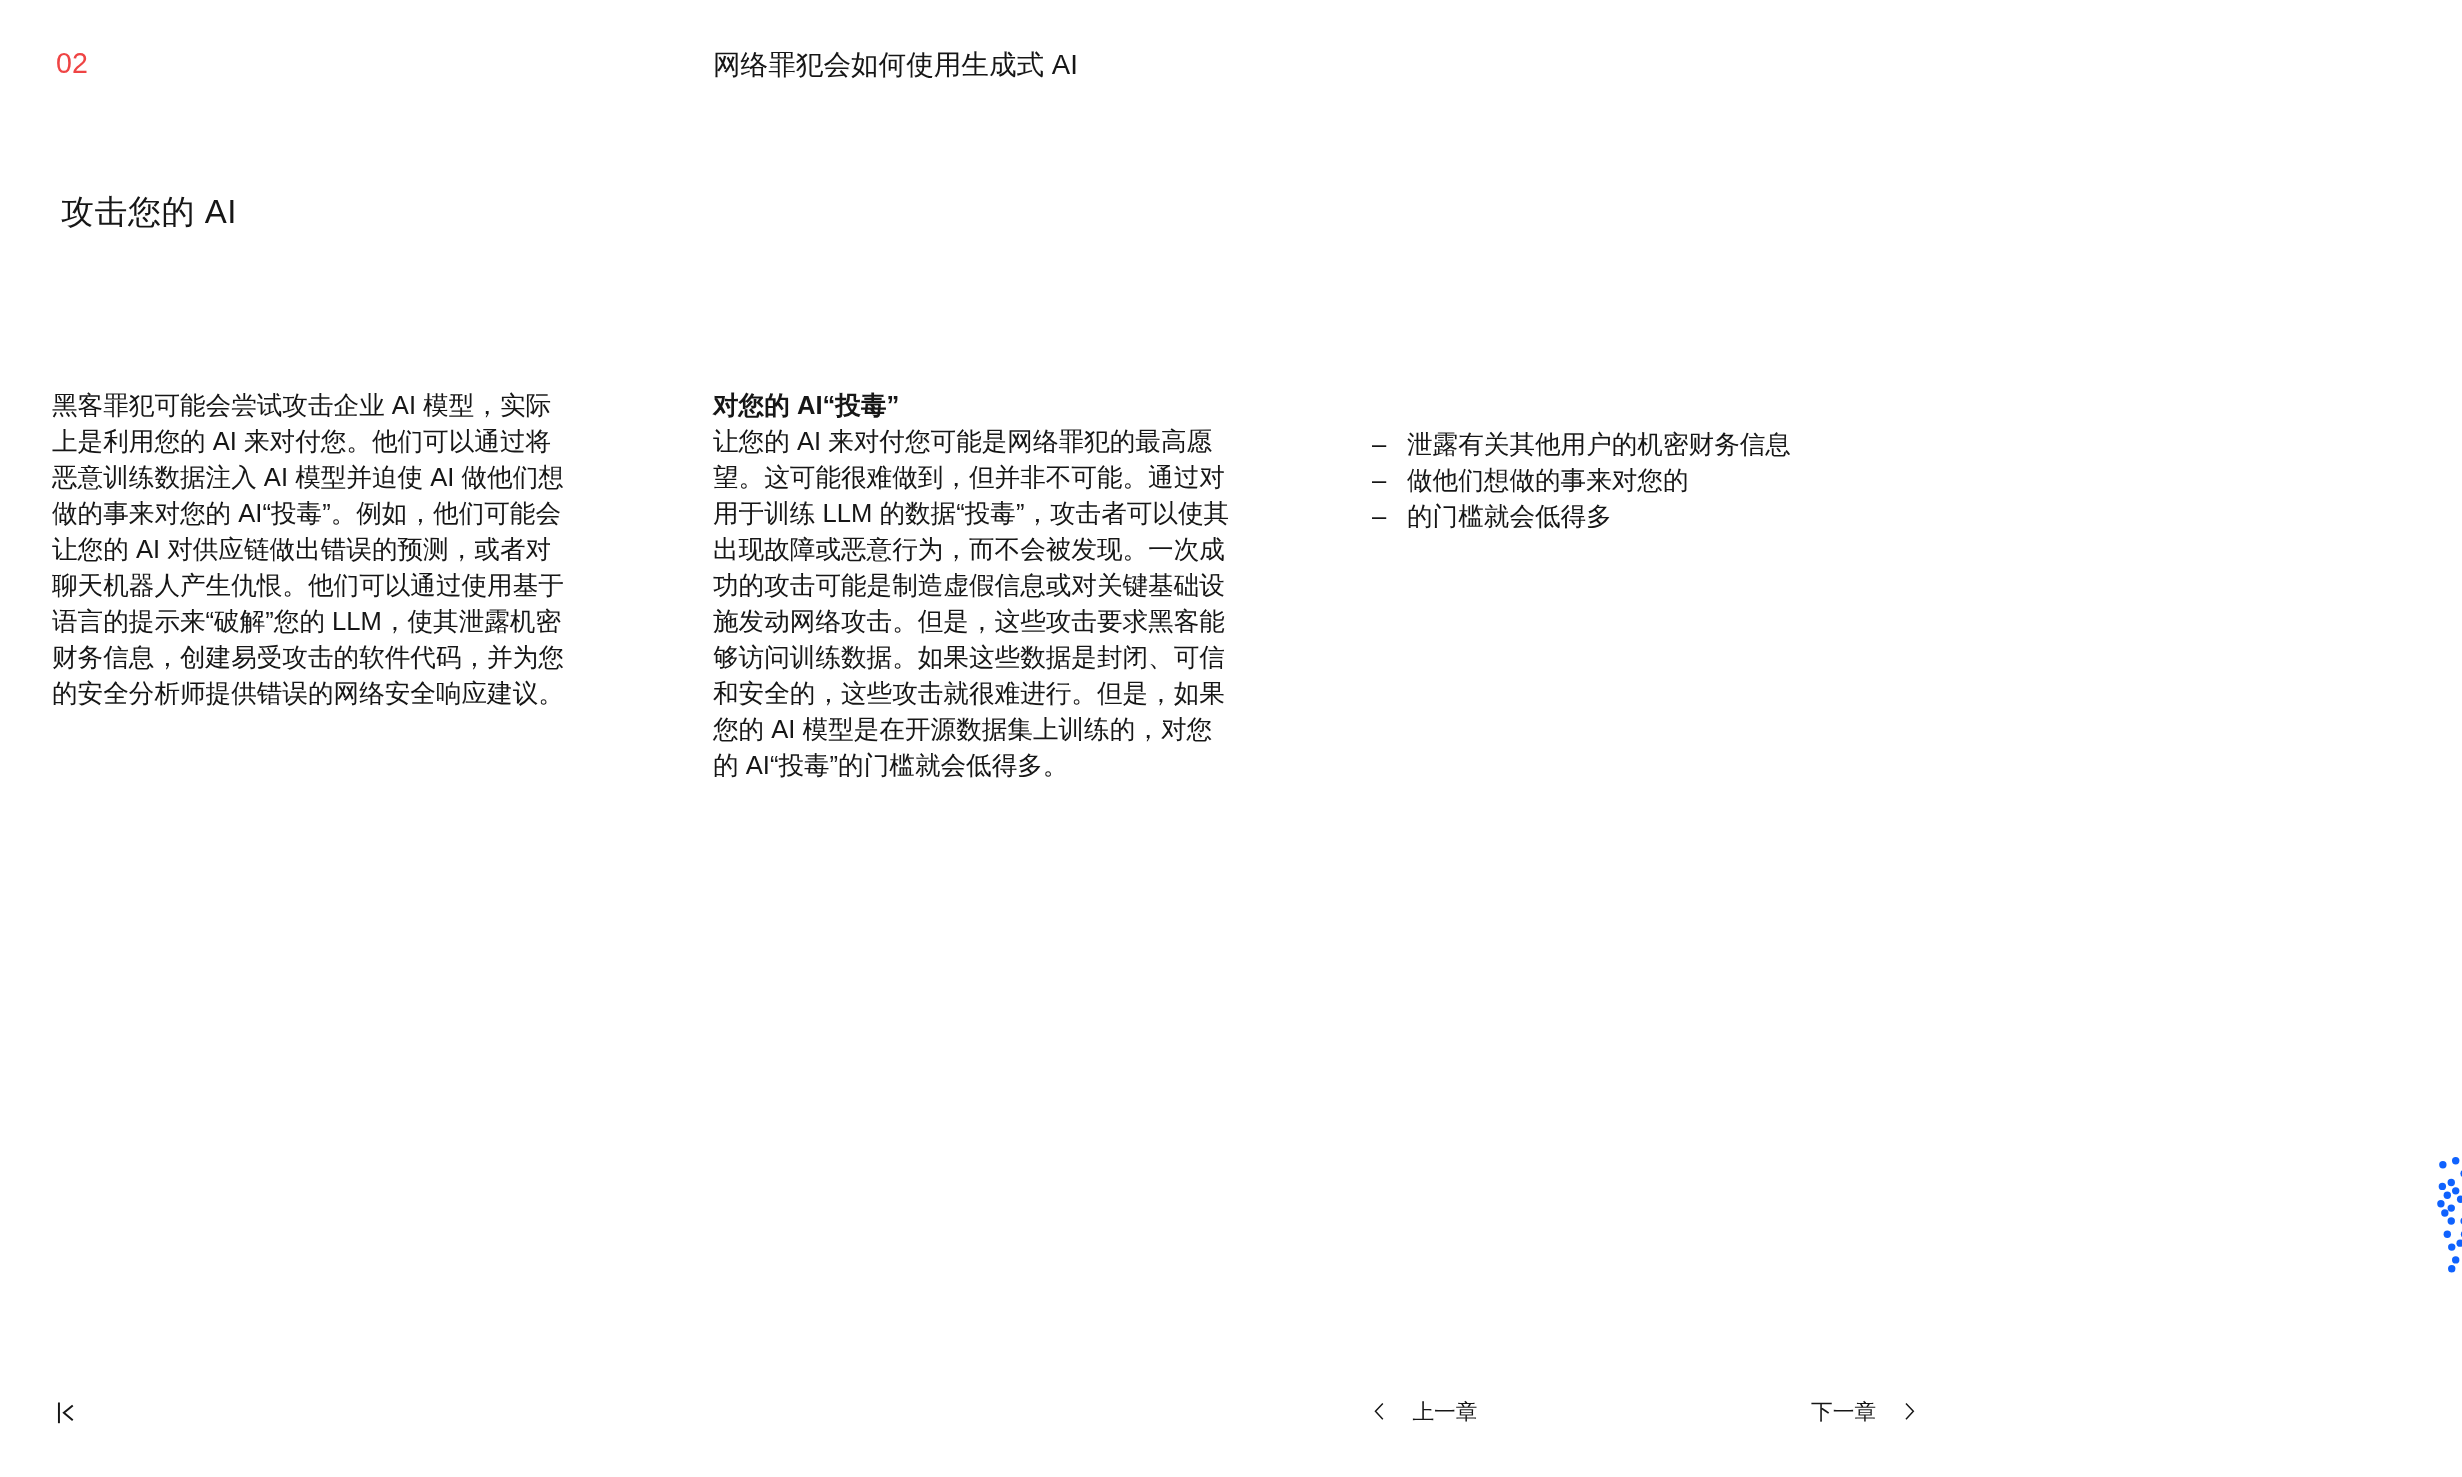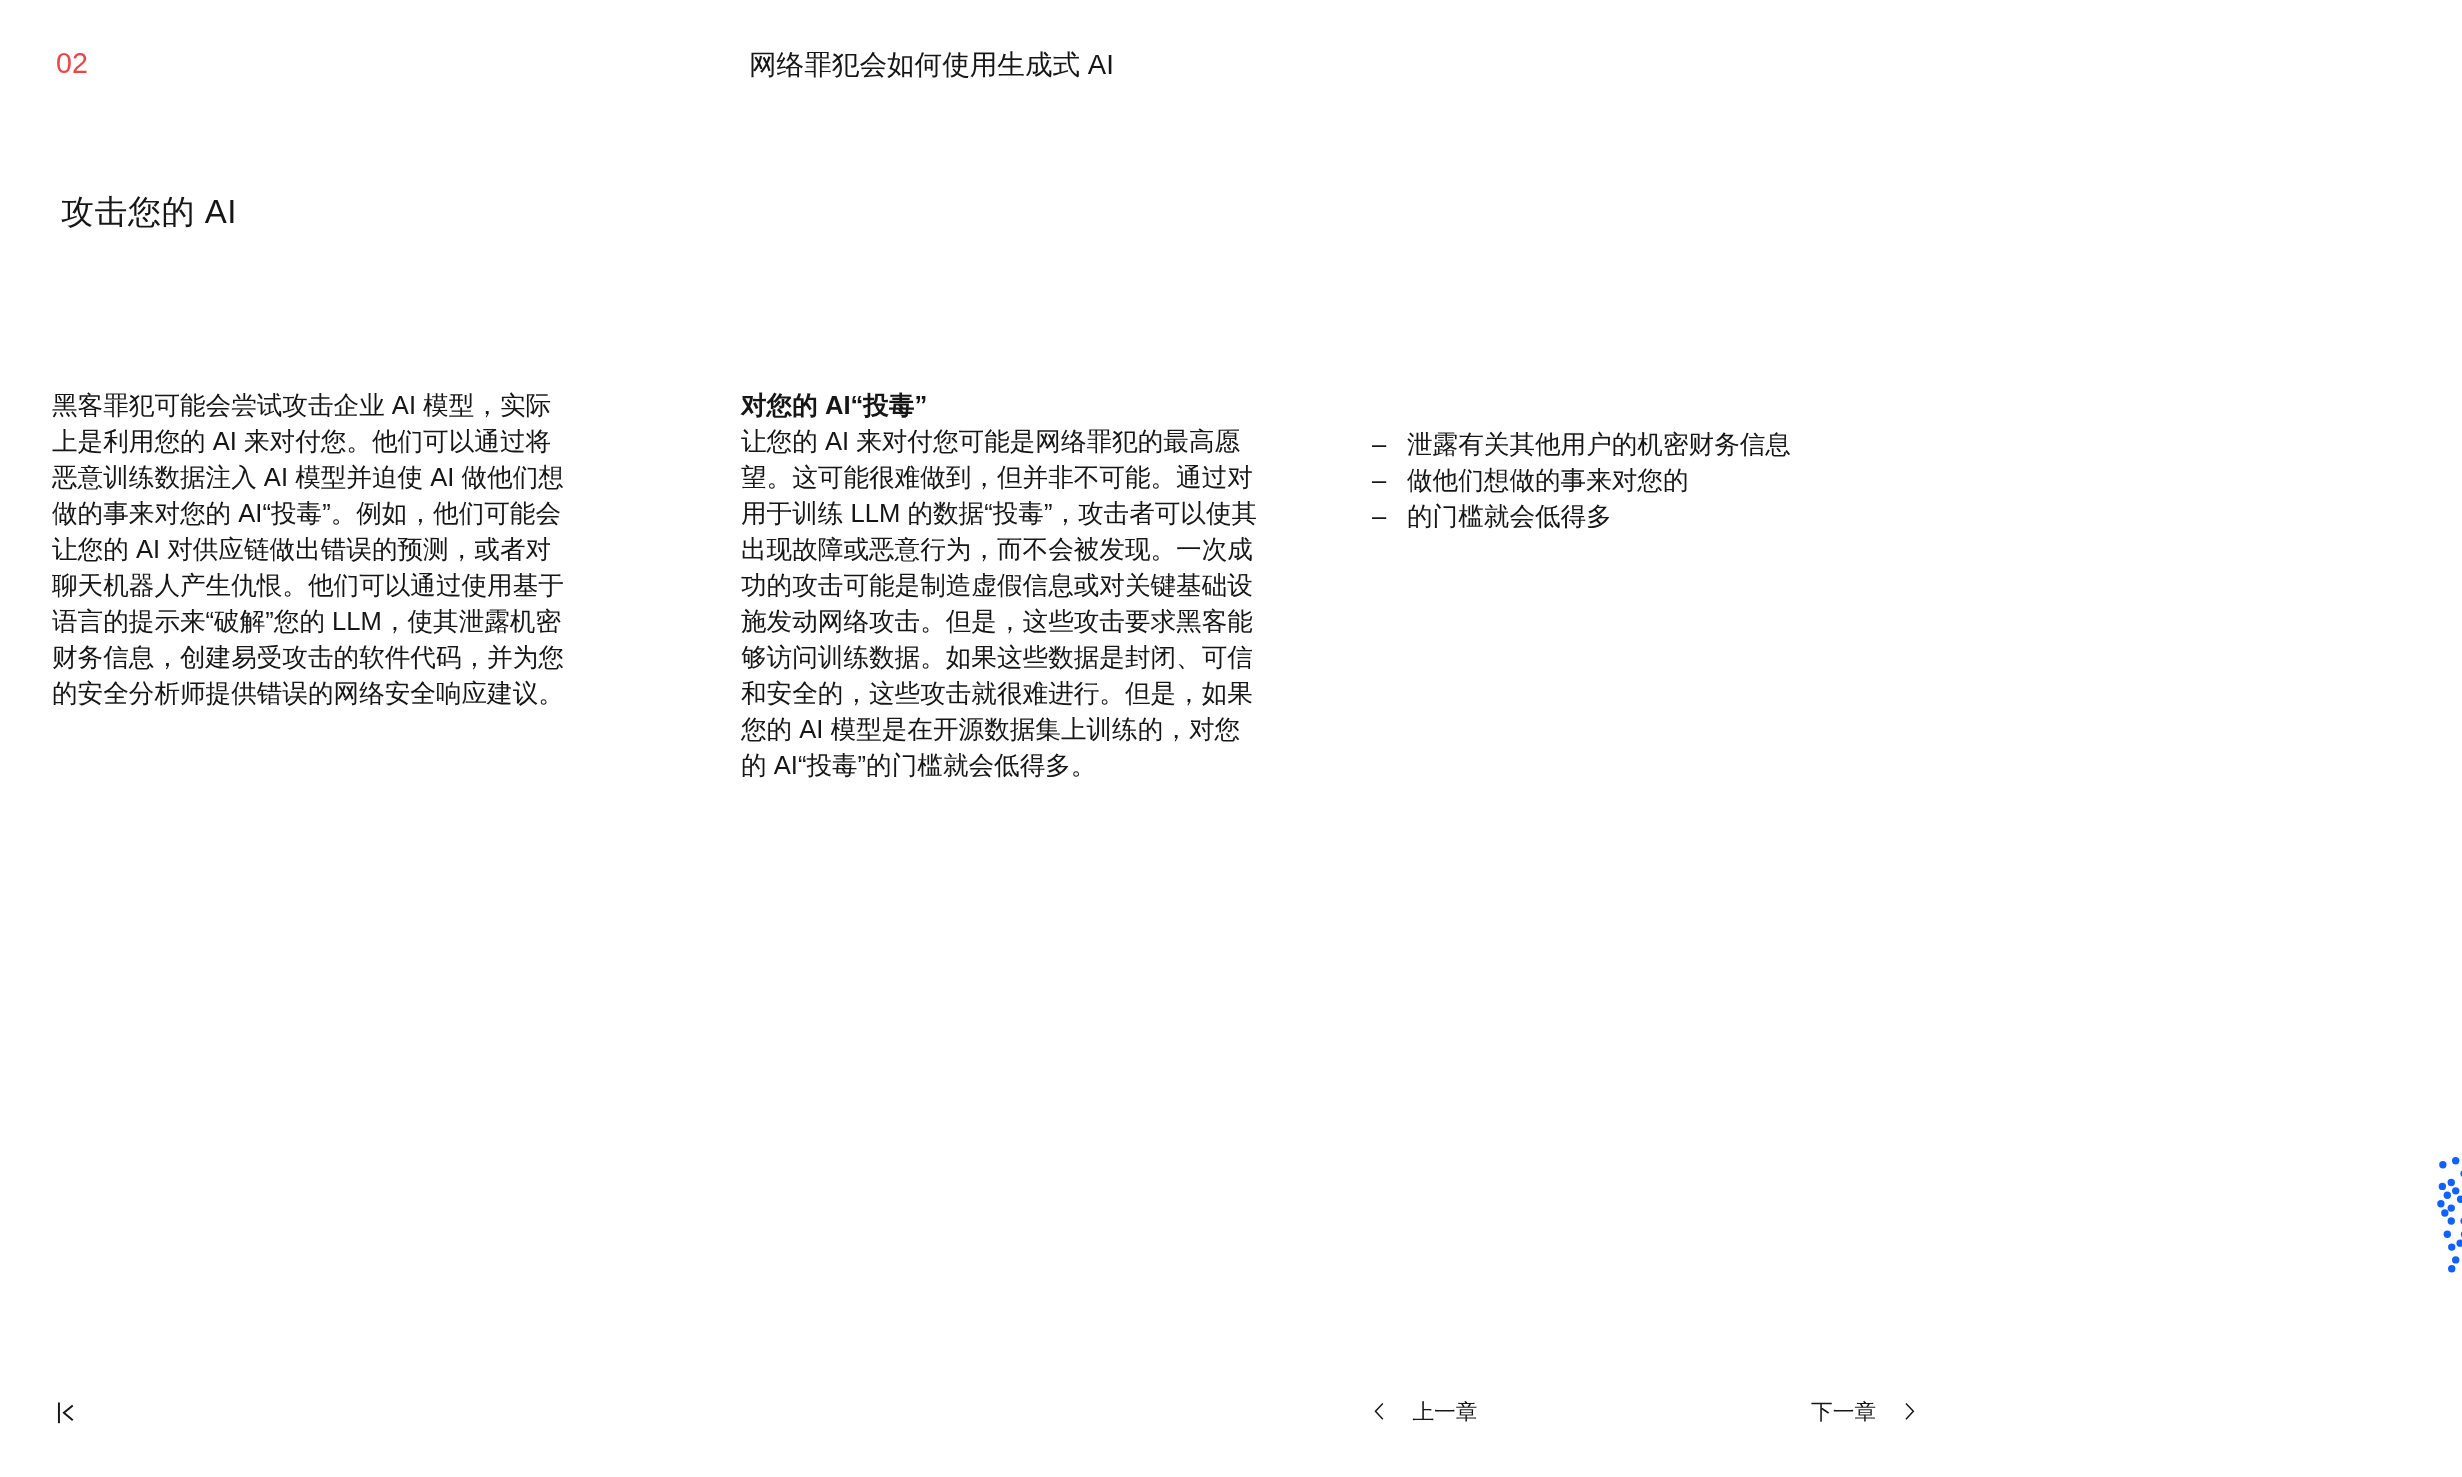--- a/index.html
+++ b/index.html
@@ -12,34 +12,34 @@
     font-family: "Liberation Sans", "DejaVu Sans", sans-serif;
     overflow: hidden;
   }
   .section-number {
     position: absolute; left: 56px; top: 48px;
     font-size: 28.6px; line-height: 31.5px; font-weight: 400;
     color: #ef4444;
   }
   .doc-title {
     position: absolute; left: 713px; top: 49px;
-    font-size: 27.6px; line-height: 31.5px; font-weight: 400; margin-left: 36px;
+    font-size: 27.6px; line-height: 31.5px; font-weight: 400;
   }
   .section-heading {
     position: absolute; left: 55px; top: 192px;
     font-size: 33px; line-height: 39px; font-weight: 300;
     letter-spacing: 0.5px;
     margin-left: 6px;
   }
   .text-col {
     position: absolute; top: 387px; width: 523px;
     font-size: 25.6px; line-height: 36px; font-weight: 400;
   }
   #col1 { left: 52px; }
-  #col2 { left: 713px; margin-left: 28px; }
+  #col2 { left: 713px; }
   #col3 { left: 1372px; }
   .col-heading { font-weight: 700; }
   .footnote-link {
     color: #0f62fe;
     text-decoration: underline;
     text-decoration-thickness: 2px;
     text-underline-offset: 4.9px;
     cursor: pointer;
   }
   sup.footnote {

